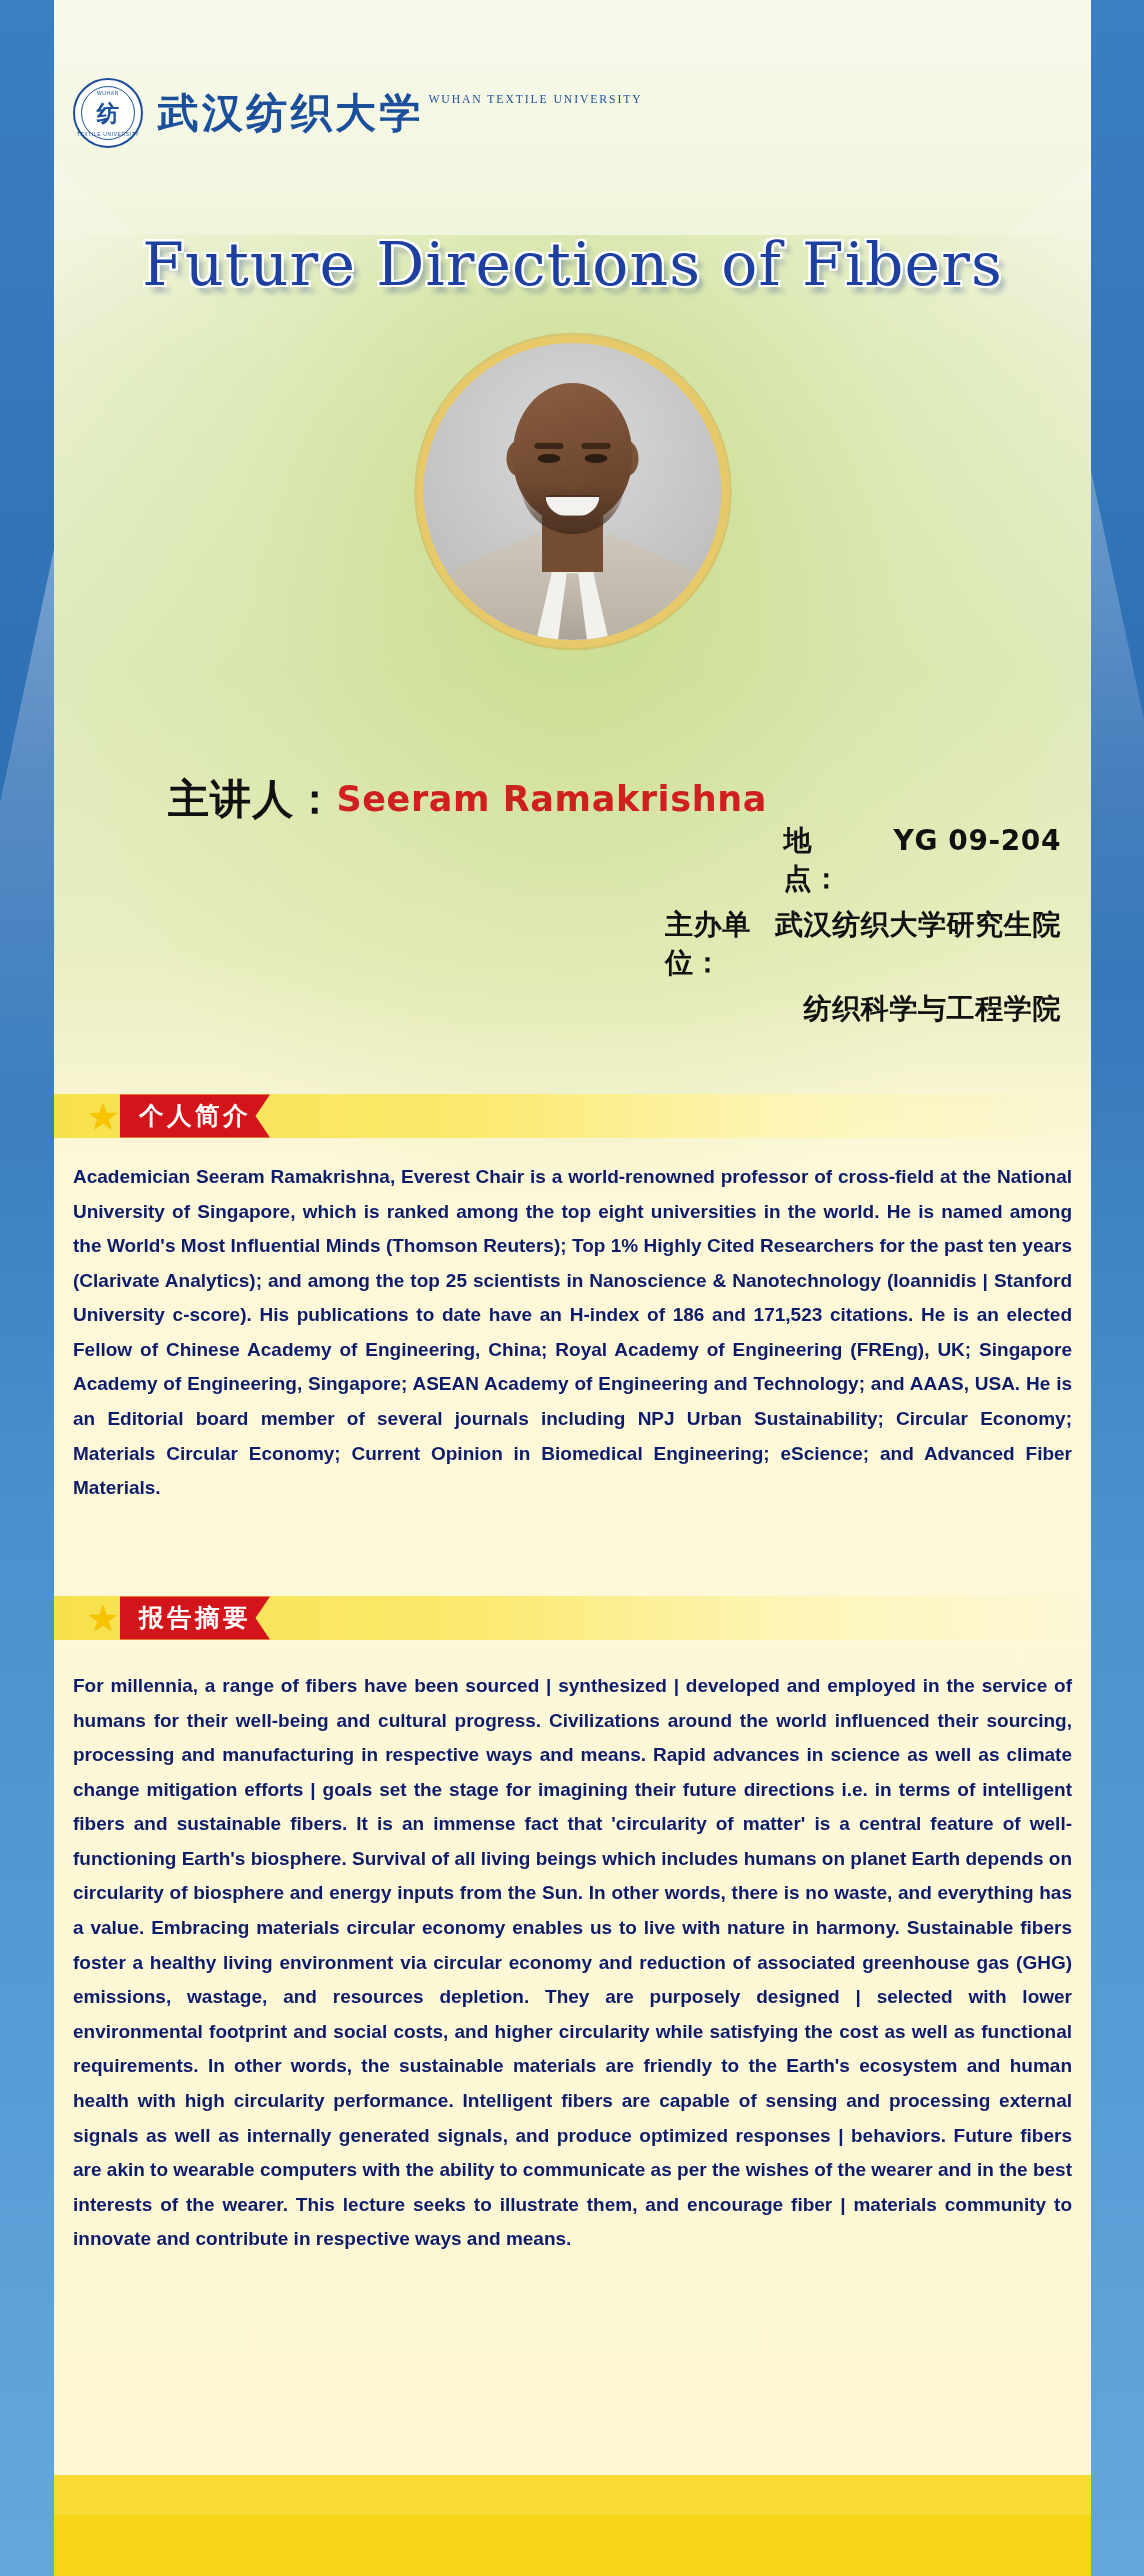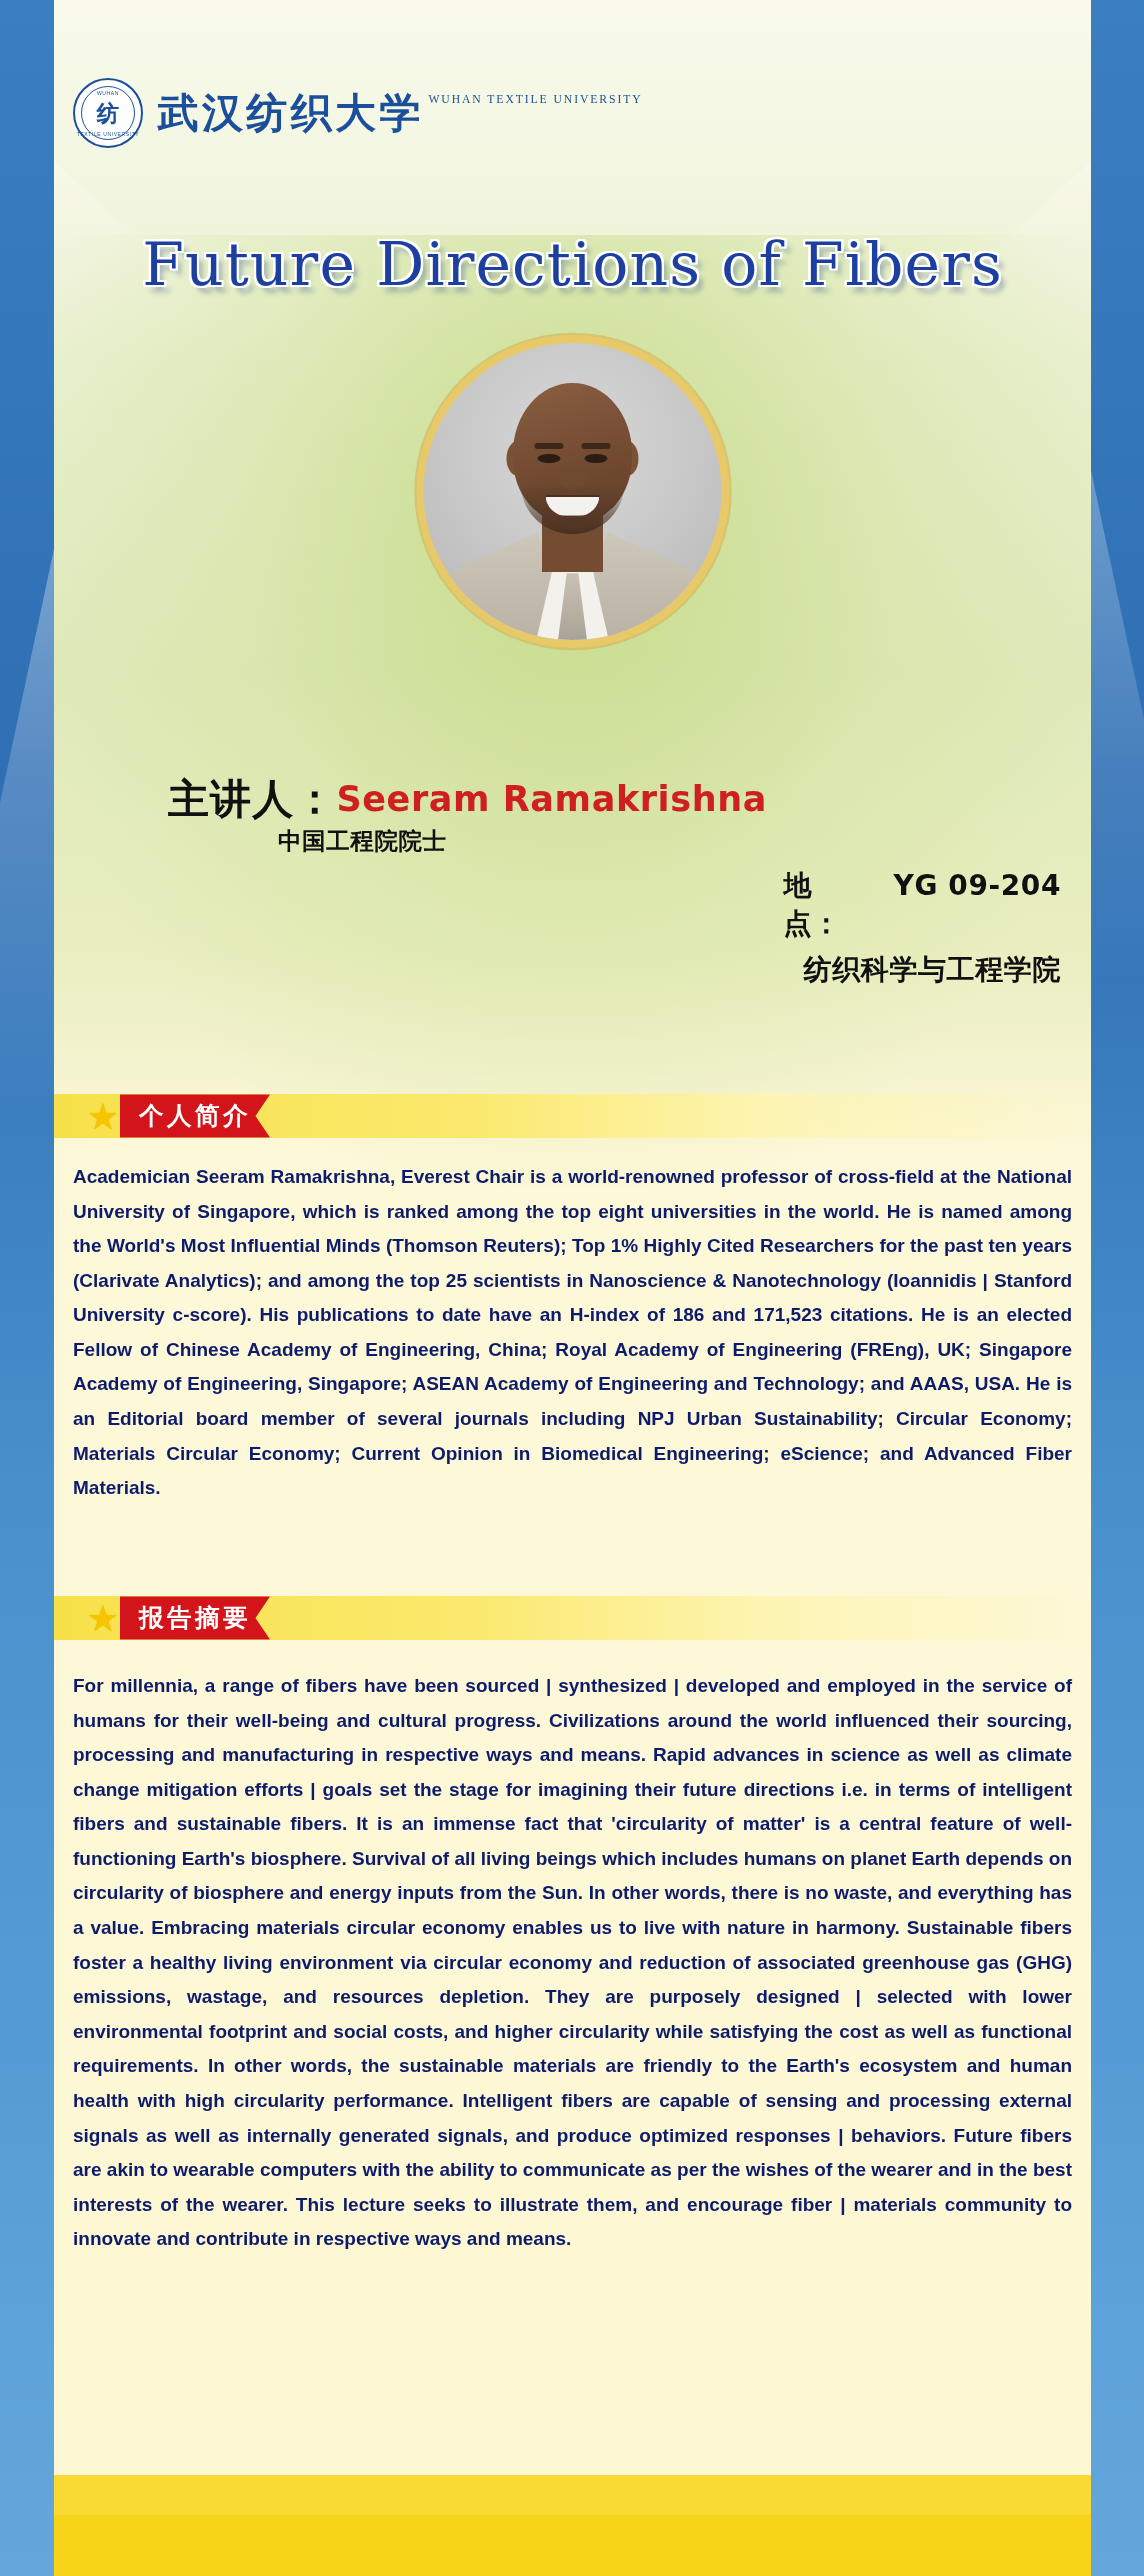--- a/index.html
+++ b/index.html
@@ -433,28 +433,31 @@
       <div class="p-beard"></div>
       <div class="p-mouth"></div>
     </div>
   </div>
 
   <div class="info-block">
     <div class="info-speaker-row">
       <span class="lbl-speaker">主讲人：</span>
       <span class="speaker-name">Seeram Ramakrishna</span>
     </div>
-    <div class="speaker-sub">中国工程院院士</div>
 
     <div class="info-line">
       <span class="info-key wide">地　　点：</span>
       <span class="info-val">YG 09-204</span>
     </div>
 
 
+    <div class="info-line">
+      <span class="info-key wide">主办单位：</span>
+      <span class="info-val">武汉纺织大学研究生院</span>
+    </div>
     <div class="info-line second-row">
       <span class="info-val">纺织科学与工程学院</span>
     </div>
   </div>
 
   <div class="section-banner" style="top:1094px">
     <div class="banner-bg"></div>
     <div class="banner-star">★</div>
     <div class="banner-ribbon">个人简介</div>
   </div>

